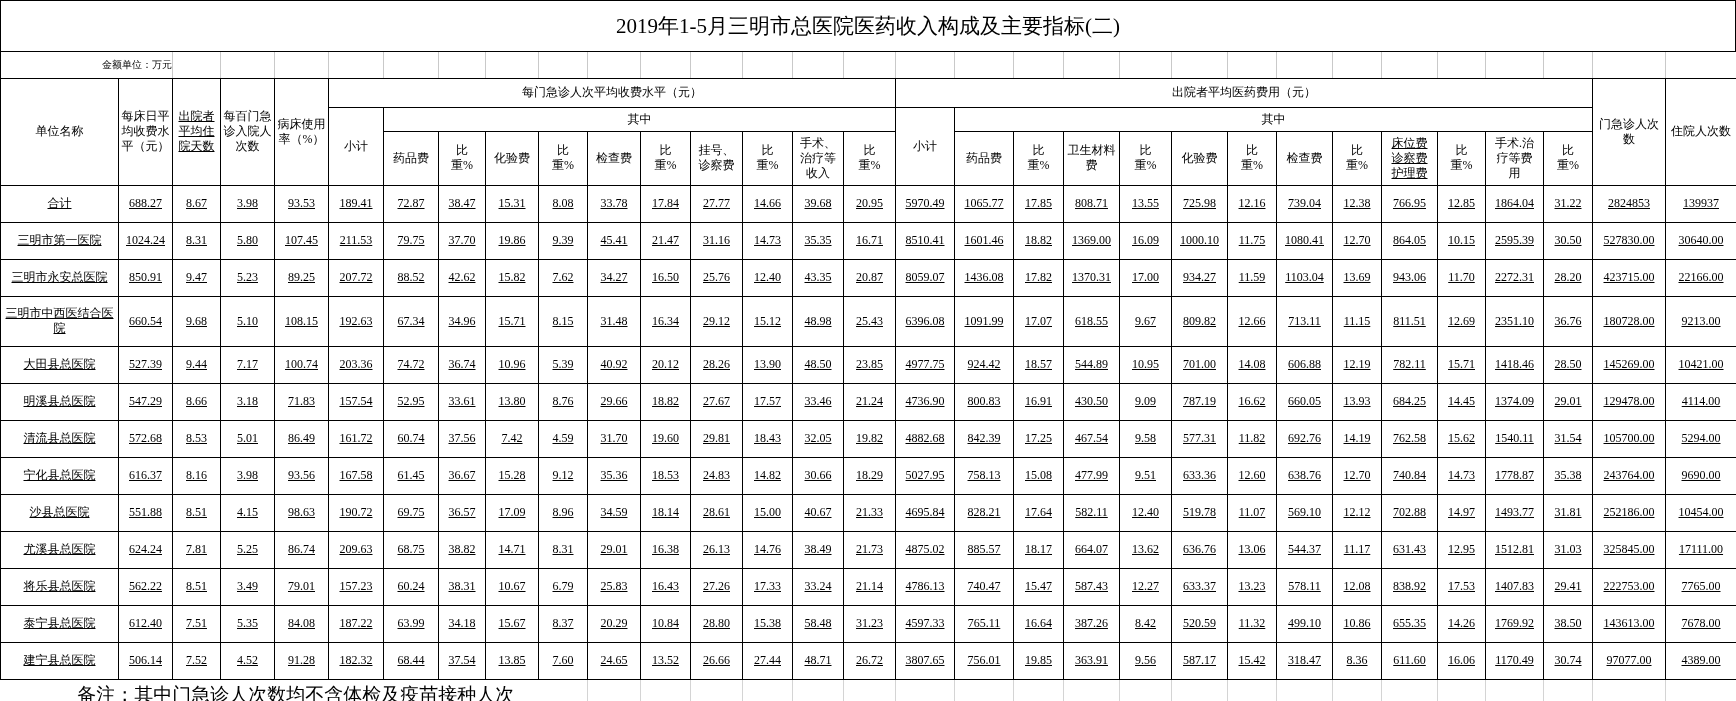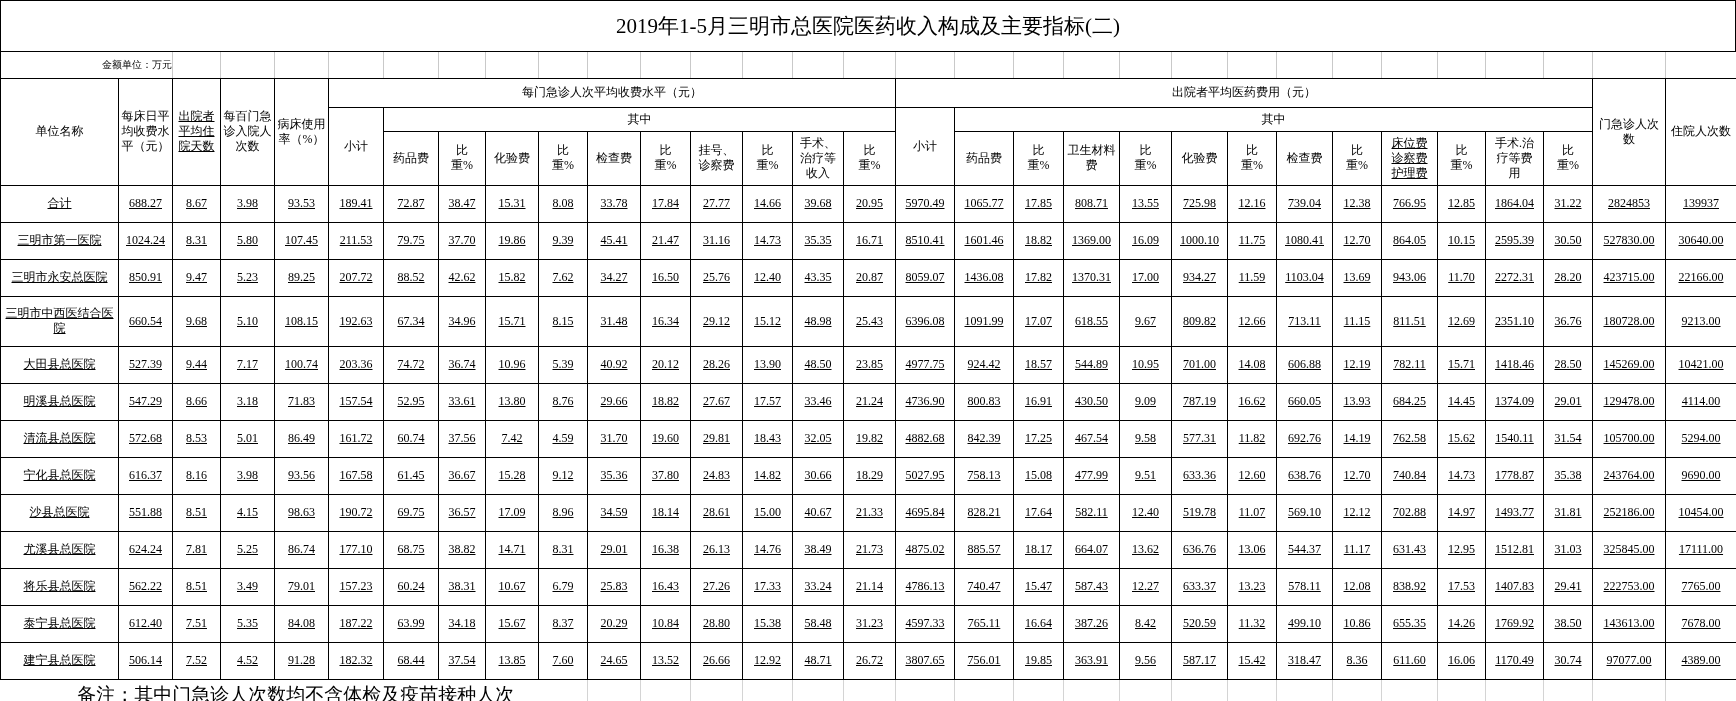--- a/index.html
+++ b/index.html
@@ -495,21 +495,21 @@
           <td class="num">616.37</td>
           <td class="num">8.16</td>
           <td class="num">3.98</td>
           <td class="num">93.56</td>
           <td class="num">167.58</td>
           <td class="num">61.45</td>
           <td class="num">36.67</td>
           <td class="num">15.28</td>
           <td class="num">9.12</td>
           <td class="num">35.36</td>
-          <td class="num">37.80</td>
+          <td class="num">18.53</td>
           <td class="num">24.83</td>
           <td class="num">14.82</td>
           <td class="num">30.66</td>
           <td class="num">18.29</td>
           <td class="num">5027.95</td>
           <td class="num">758.13</td>
           <td class="num">15.08</td>
           <td class="num">477.99</td>
           <td class="num">9.51</td>
           <td class="num">633.36</td>
@@ -555,21 +555,21 @@
           <td class="num">31.81</td>
           <td class="num">252186.00</td>
           <td class="num">10454.00</td>
         </tr>
         <tr class="data-row">
           <td class="name">尤溪县总医院</td>
           <td class="num">624.24</td>
           <td class="num">7.81</td>
           <td class="num">5.25</td>
           <td class="num">86.74</td>
-          <td class="num">177.10</td>
+          <td class="num">209.63</td>
           <td class="num">68.75</td>
           <td class="num">38.82</td>
           <td class="num">14.71</td>
           <td class="num">8.31</td>
           <td class="num">29.01</td>
           <td class="num">16.38</td>
           <td class="num">26.13</td>
           <td class="num">14.76</td>
           <td class="num">38.49</td>
           <td class="num">21.73</td>
@@ -662,21 +662,21 @@
           <td class="num">4.52</td>
           <td class="num">91.28</td>
           <td class="num">182.32</td>
           <td class="num">68.44</td>
           <td class="num">37.54</td>
           <td class="num">13.85</td>
           <td class="num">7.60</td>
           <td class="num">24.65</td>
           <td class="num">13.52</td>
           <td class="num">26.66</td>
-          <td class="num">12.92</td>
+          <td class="num">27.44</td>
           <td class="num">48.71</td>
           <td class="num">26.72</td>
           <td class="num">3807.65</td>
           <td class="num">756.01</td>
           <td class="num">19.85</td>
           <td class="num">363.91</td>
           <td class="num">9.56</td>
           <td class="num">587.17</td>
           <td class="num">15.42</td>
           <td class="num">318.47</td>

